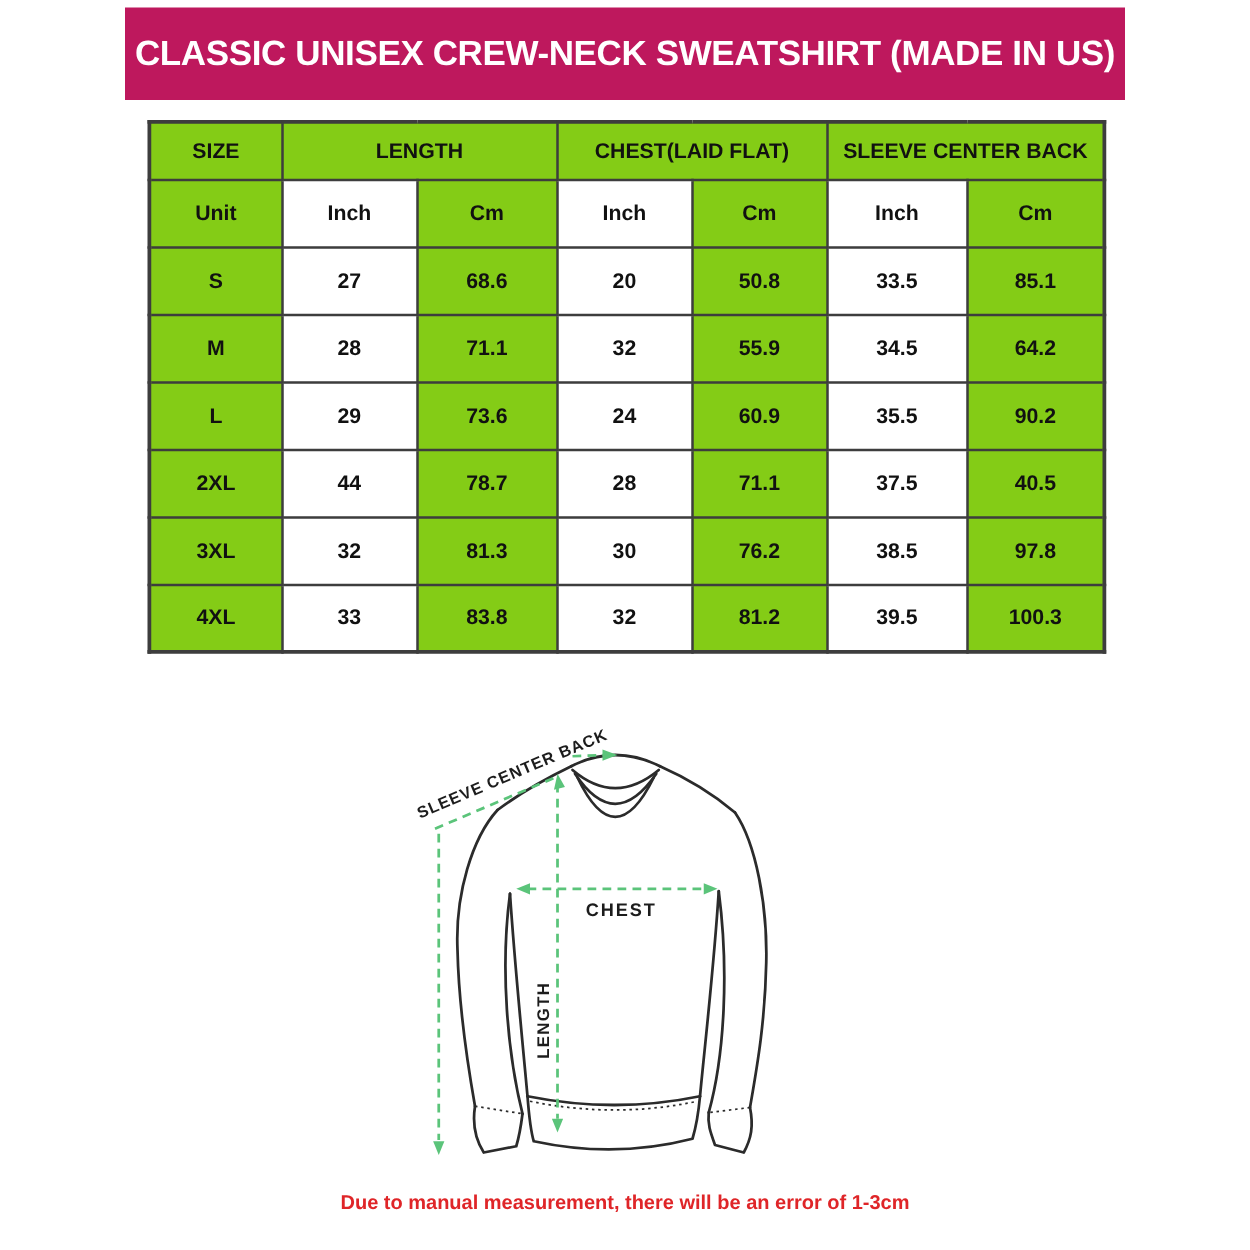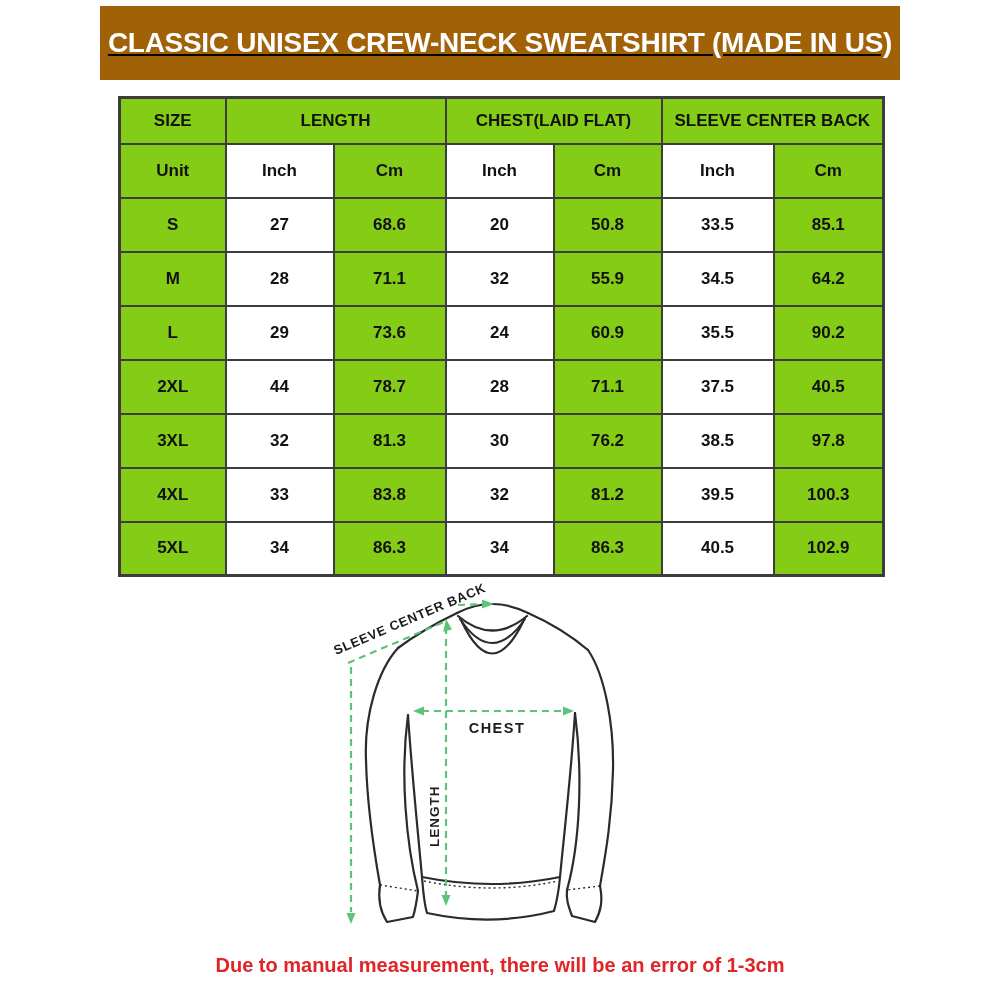--- a/index.html
+++ b/index.html
@@ -3,21 +3,21 @@
 <meta charset="utf-8">
 <style>
   html,body{margin:0;padding:0;background:#ffffff;}
   .page{
     position:relative;width:1000px;height:1000px;background:#ffffff;
     font-family:"Liberation Sans",sans-serif;overflow:hidden;
   }
   
   .banner{
     position:absolute;left:100px;top:6px;width:800px;height:74px;
-    background:#a16207;display:flex;align-items:center;justify-content:center;text-decoration:underline;
+    background:#be185d;display:flex;align-items:center;justify-content:center;
   }
   .banner span{
     color:#ffffff;font-size:28px;font-weight:bold;letter-spacing:-0.3px;white-space:nowrap;
   }
   
   .size-table{
     position:absolute;left:118px;top:96px;width:764px;
     border-collapse:collapse;table-layout:fixed;
     border:3px solid #3d3d3d;
   }
@@ -31,21 +31,21 @@
   
   .diagram{position:absolute;left:300px;top:575px;}
   .outline{fill:none;stroke:#2b2b2b;stroke-width:2.2;stroke-linecap:round;stroke-linejoin:round;}
   .seam{fill:none;stroke:#2b2b2b;stroke-width:1.4;stroke-dasharray:2 3;}
   .meas{fill:none;stroke:#5bc47a;stroke-width:2.2;stroke-dasharray:7 5;}
   .ah{fill:#5bc47a;stroke:none;}
   .dlabel{fill:#1c1c1c;font-family:"Liberation Sans",sans-serif;font-weight:bold;}
   
   .note{
     position:absolute;left:0;top:954px;width:1000px;text-align:center;
-    color:#df2528;font-size:20px;font-weight:bold;
+    color:#df2528;font-size:16px;font-weight:bold;
   }
 </style>
 </head>
 <body>
 
 <div class="page">
 
   <div class="banner">
     <span>CLASSIC UNISEX CREW-NECK SWEATSHIRT (MADE IN US)</span>
   </div>
@@ -123,29 +123,20 @@
     </tr>
     <tr>
       <td class="g">4XL</td>
       <td>33</td>
       <td class="g">83.8</td>
       <td>32</td>
       <td class="g">81.2</td>
       <td>39.5</td>
       <td class="g">100.3</td>
     </tr>
-    <tr>
-      <td class="g">5XL</td>
-      <td>34</td>
-      <td class="g">86.3</td>
-      <td>34</td>
-      <td class="g">86.3</td>
-      <td>40.5</td>
-      <td class="g">102.9</td>
-    </tr>
   </tbody>
     </table>
 
   <svg class="diagram" width="400" height="370" viewBox="0 0 400 370">
 
     <g>
 
       <path class="outline" d="M157,38 Q192,20 228,38"></path>
       <path class="outline" d="M158,41 Q192,70 227,41"></path>
       <path class="outline" d="M160,44 Q192,92 225,44"></path>

